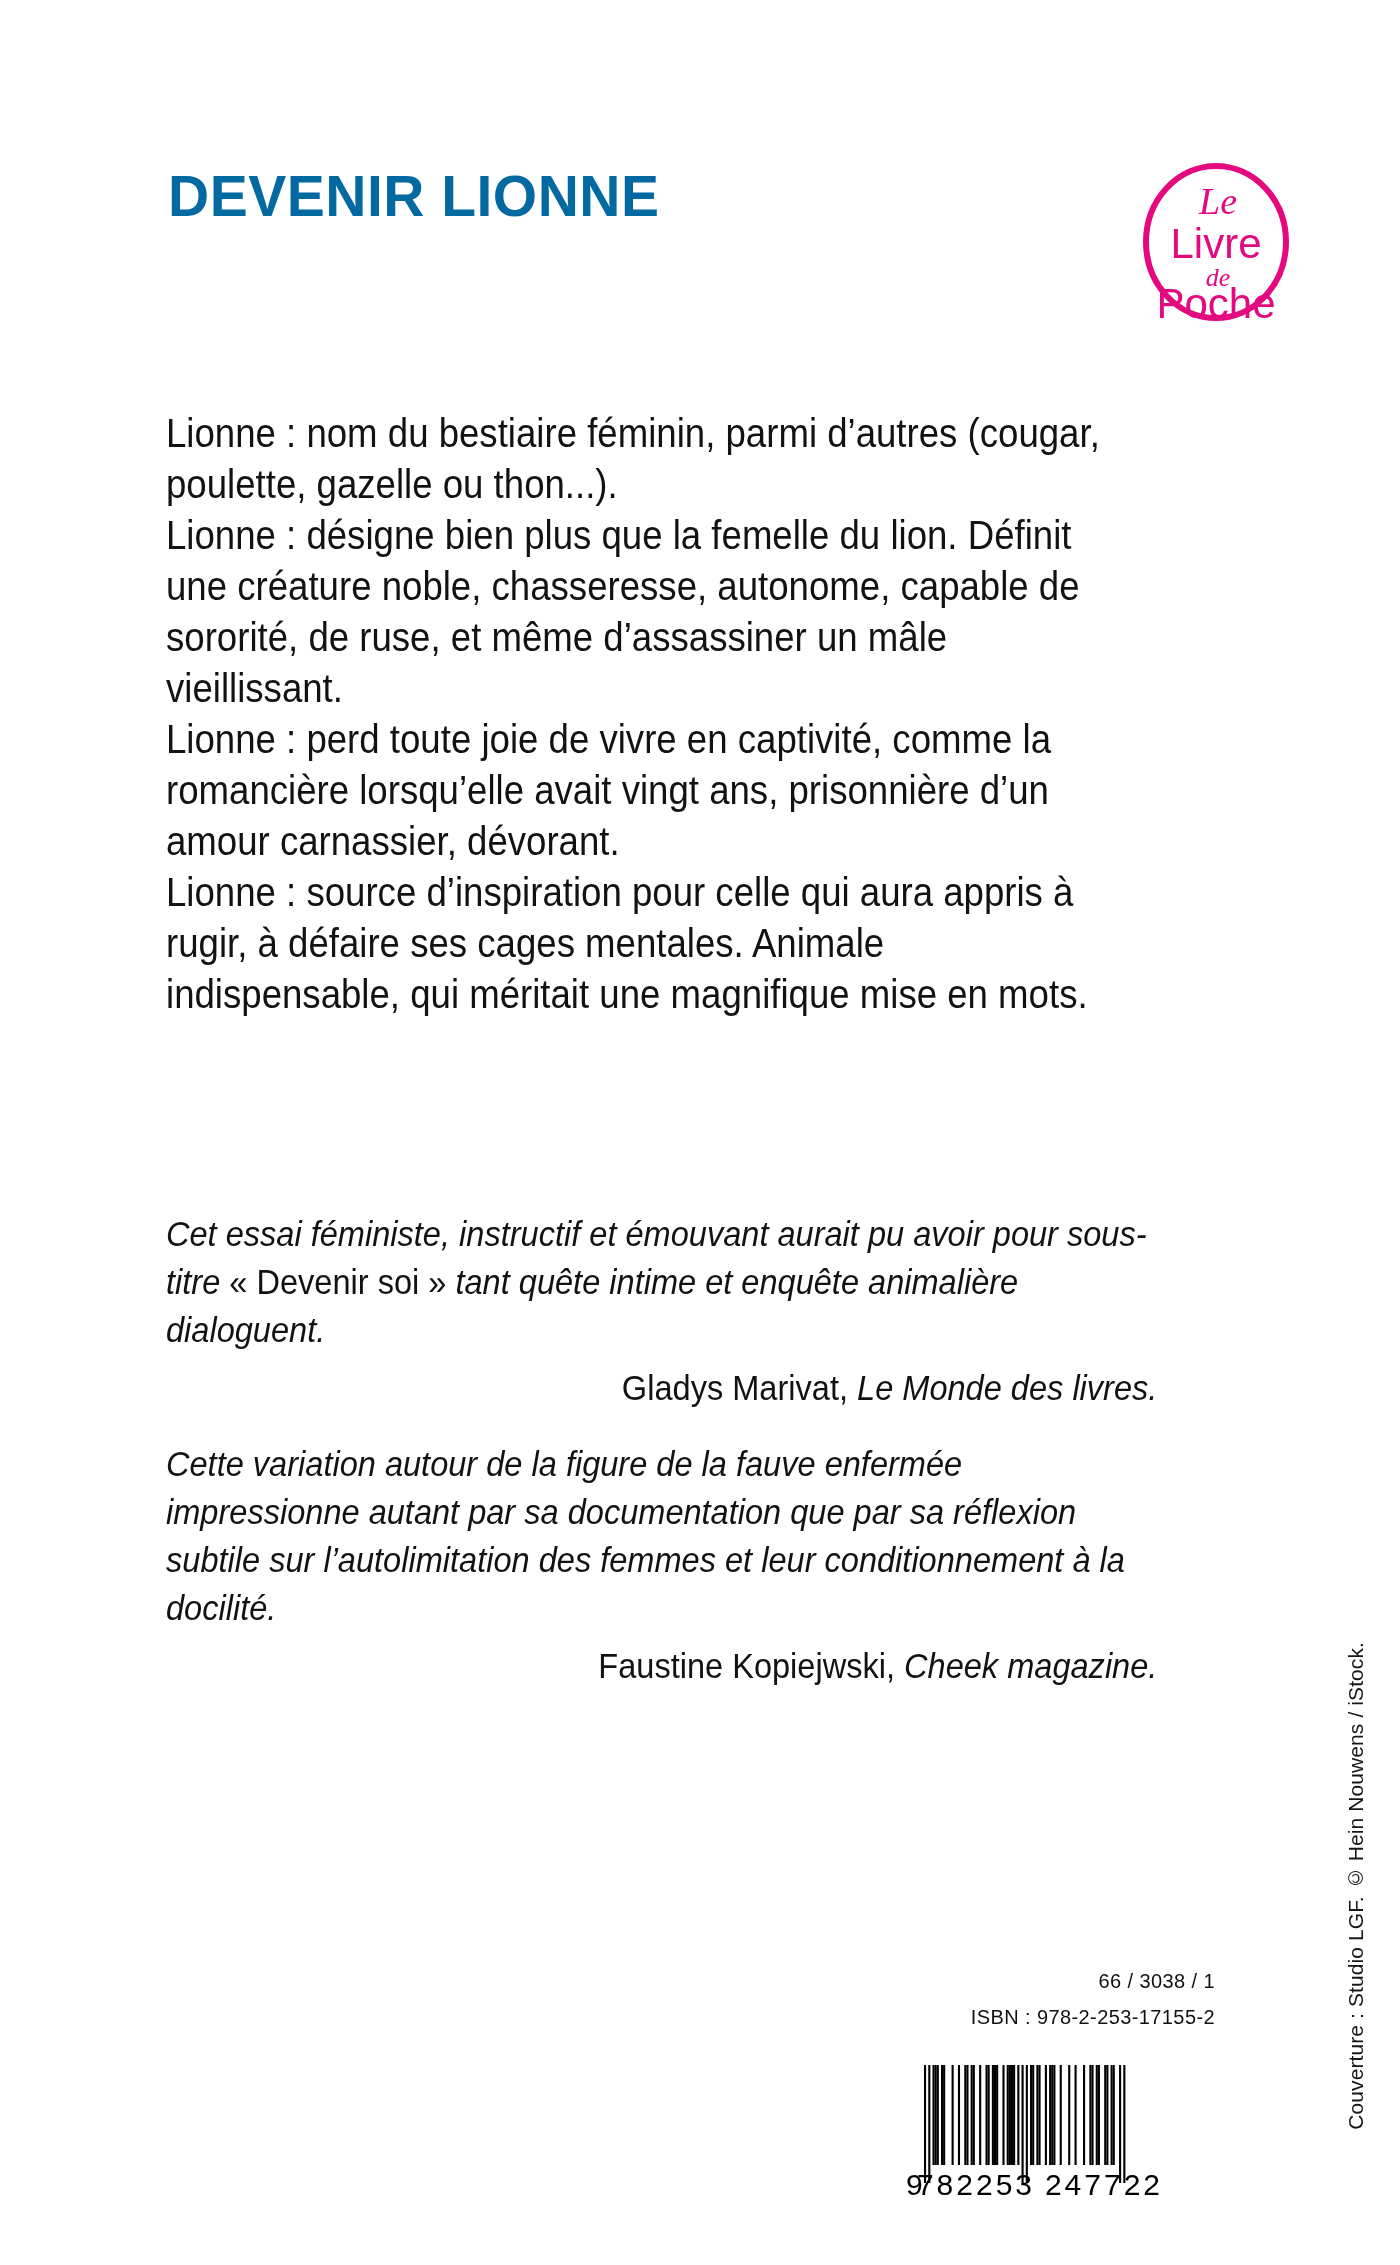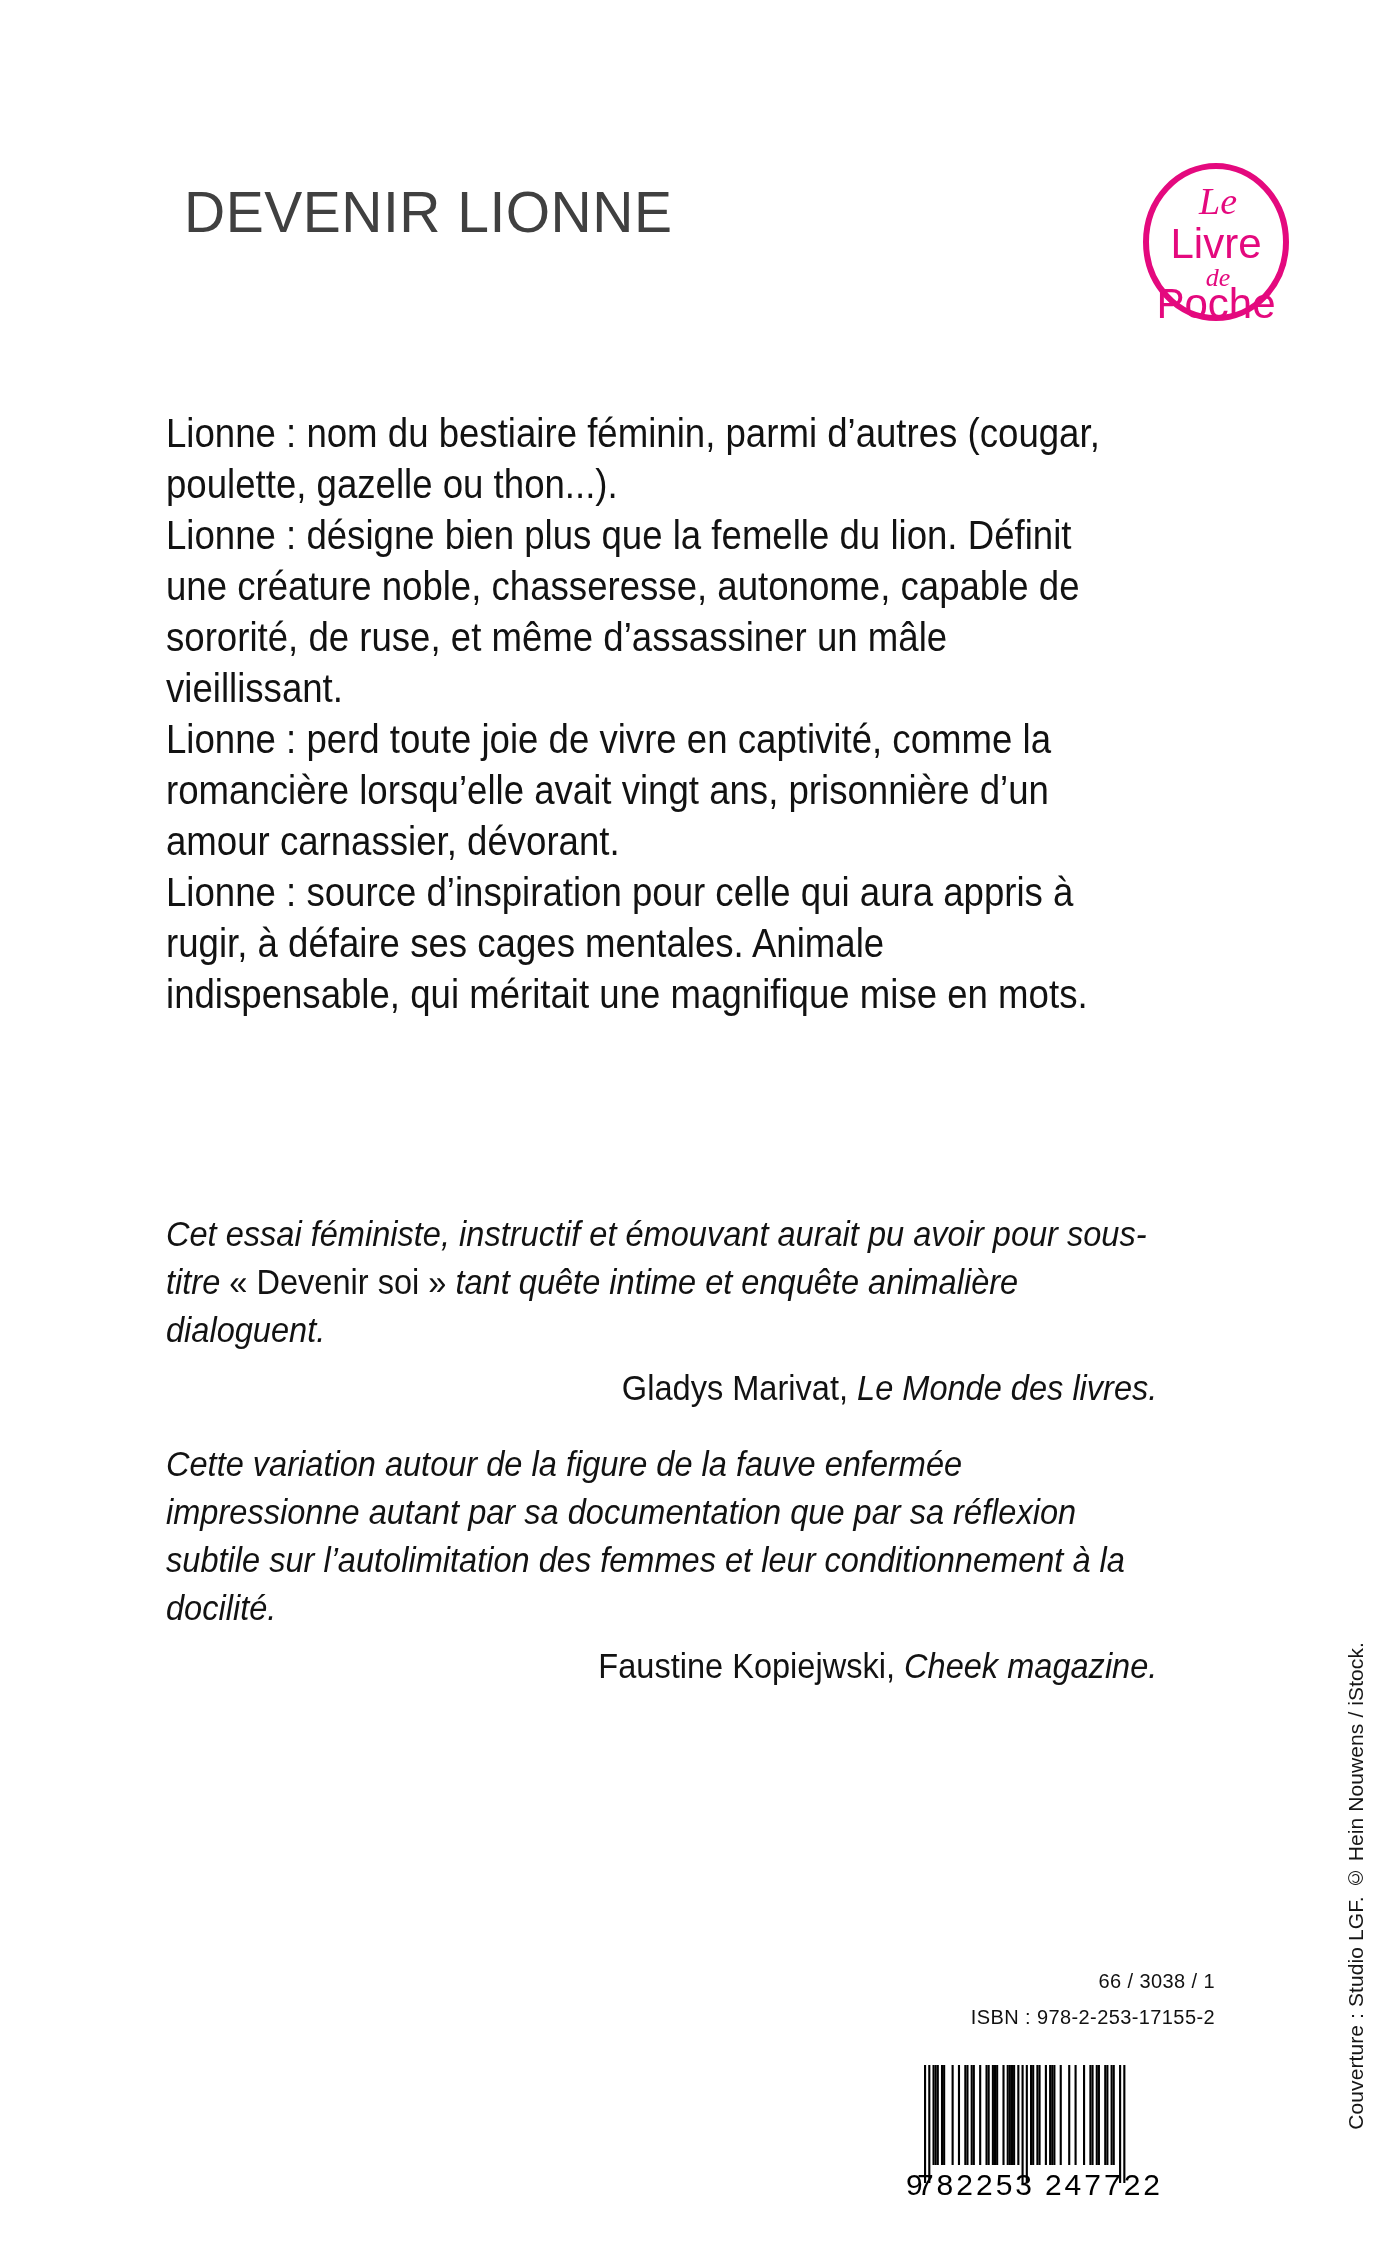--- a/index.html
+++ b/index.html
@@ -30,26 +30,26 @@
     font-weight: bold;
     font-size: 57px;
     line-height: 1.0;
     letter-spacing: 0.5px;
     color: #e4097e;
     margin: 0 0 8px 0;
     white-space: nowrap;
   }
   .book-title {
     font-family: "Liberation Sans", sans-serif;
-    font-weight: normal;
+    font-weight: bold;
     font-size: 57px;
     line-height: 1.0;
     letter-spacing: 0.5px;
-    color: #404040;
-    margin: 16px;
+    color: #0369a1;
+    margin: 0;
     white-space: nowrap;
   }
 
   
   .logo {
     position: absolute;
     left: 1136px;
     top: 158px;
     width: 160px;
     height: 164px;

